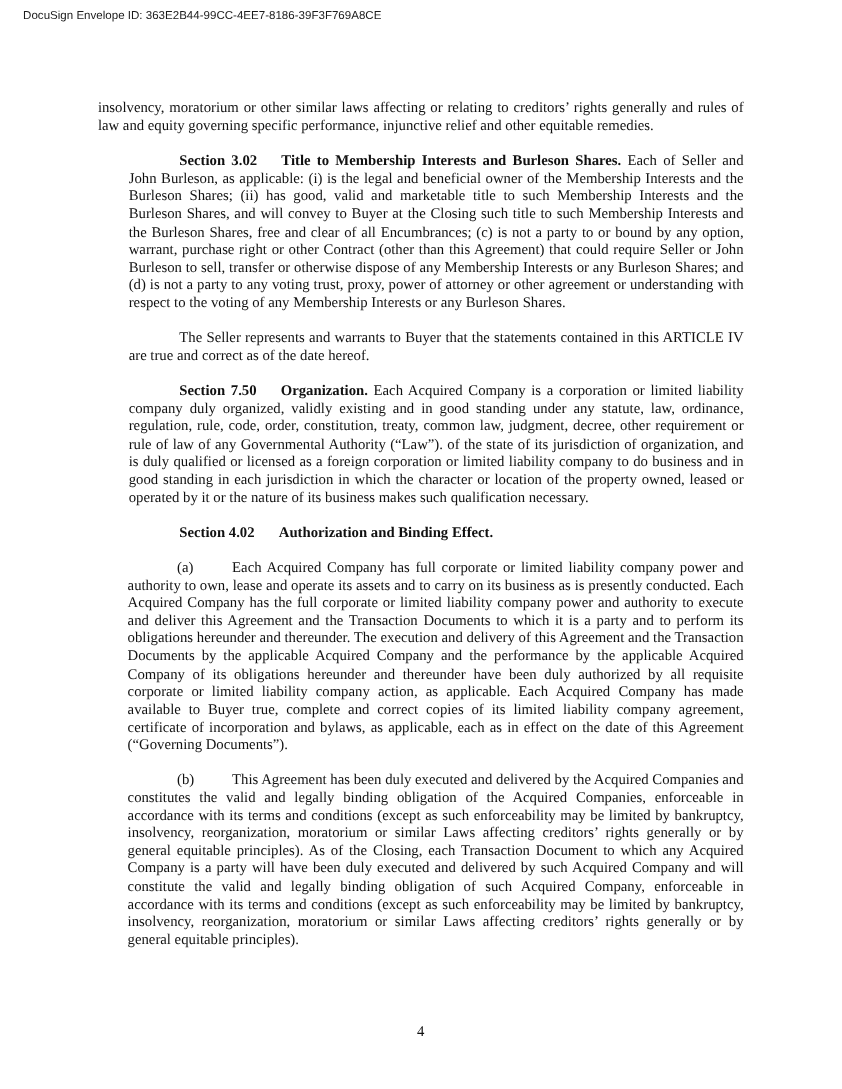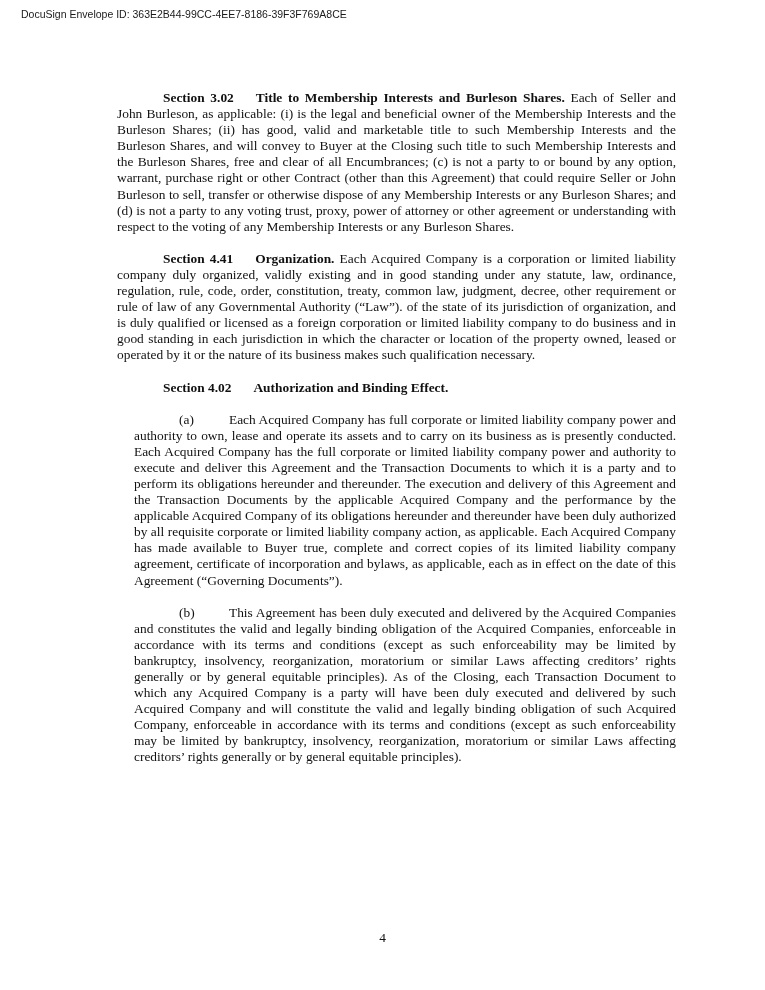--- a/index.html
+++ b/index.html
@@ -4,46 +4,48 @@
   <style>
     html, body { margin: 0; padding: 0; background: #ffffff; }
     body { width: 765px; height: 990px; position: relative; overflow: hidden; color: #111; }
     .envelope { position: absolute; left: 21px; top: 8px; font-family: "Liberation Sans", sans-serif; font-size: 10.5px; color: #1a1a1a; }
     .page { position: absolute; left: 89px; top: 90px; width: 587px; font-family: "Liberation Serif", serif; font-size: 13.4px; line-height: 16.1px; text-align: justify; }
     .para { margin: 0 0 16px 0; }
     .indent { text-indent: 46px; margin-left: 28px; }
     .heading-block { text-align: center; font-weight: bold; margin: 0 0 16px 0; }
     .sec-num { font-weight: bold; }
     .sec-title { font-weight: bold; margin-left: 22px; }
-    .sub { margin-left: 45px; text-indent: 45px; }
+    .sub { margin-left: 27px; text-indent: 45px; }
     .sub-label { display: inline-block; width: 50px; text-indent: 0; }
     b.def { font-weight: normal; }
     .pgnum { position: absolute; left: 0; right: 0; top: 930px; text-align: center; font-family: "Liberation Serif", serif; font-size: 13.4px; }
   </style>
 </head>
 <body>
 
 <div class="envelope">
   <span>DocuSign Envelope ID:</span>
   <span>363E2B44-99CC-4EE7-8186-39F3F769A8CE</span>
 </div>
 
 <div class="page">
+  <p class="para">insolvency, moratorium or other similar laws affecting or relating to creditors’ rights generally and rules of law and equity governing specific performance, injunctive relief and other equitable remedies.</p>
 
   <p class="para indent">
     <span class="sec-num">Section 3.02</span><span class="sec-title">Title to Membership Interests and Burleson Shares.</span>
     <span>Each of Seller and John Burleson, as applicable: (i) is the legal and beneficial owner of the Membership Interests and the Burleson Shares; (ii) has good, valid and marketable title to such Membership Interests and the Burleson Shares, and will convey to Buyer at the Closing such title to such Membership Interests and the Burleson Shares, free and clear of all Encumbrances; (c) is not a party to or bound by any option, warrant, purchase right or other Contract (other than this Agreement) that could require Seller or John Burleson to sell, transfer or otherwise dispose of any Membership Interests or any Burleson Shares; and (d) is not a party to any voting trust, proxy, power of attorney or other agreement or understanding with respect to the voting of any Membership Interests or any Burleson Shares.</span>
   </p>
 
   <div class="heading-block">
   </div>
 
+  <p class="para indent">The Seller represents and warrants to Buyer that the statements contained in this ARTICLE IV are true and correct as of the date hereof.</p>
 
   <p class="para indent">
-    <span class="sec-num">Section 4.41</span><span class="sec-title">Organization.</span>
+    <span class="sec-num">Section 7.50</span><span class="sec-title">Organization.</span>
     <span>Each Acquired Company is a corporation or limited liability company duly organized, validly existing and in good standing under any statute, law, ordinance, regulation, rule, code, order, constitution, treaty, common law, judgment, decree, other requirement or rule of law of any Governmental Authority (“</span><b class="def">Law</b><span>”). of the state of its jurisdiction of organization, and is duly qualified or licensed as a foreign corporation or limited liability company to do business and in good standing in each jurisdiction in which the character or location of the property owned, leased or operated by it or the nature of its business makes such qualification necessary.</span>
   </p>
 
   <p class="para indent">
     <span class="sec-num">Section 4.02</span><span class="sec-title">Authorization and Binding Effect.</span>
   </p>
 
   <p class="para sub">
     <span class="sub-label">(a)</span><span>Each Acquired Company has full corporate or limited liability company power and authority to own, lease and operate its assets and to carry on its business as is presently conducted. Each Acquired Company has the full corporate or limited liability company power and authority to execute and deliver this Agreement and the Transaction Documents to which it is a party and to perform its obligations hereunder and thereunder. The execution and delivery of this Agreement and the Transaction Documents by the applicable Acquired Company and the performance by the applicable Acquired Company of its obligations hereunder and thereunder have been duly authorized by all requisite corporate or limited liability company action, as applicable. Each Acquired Company has made available to Buyer true, complete and correct copies of its limited liability company agreement, certificate of incorporation and bylaws, as applicable, each as in effect on the date of this Agreement (“</span><b class="def">Governing Documents</b><span>”).</span>
   </p>

